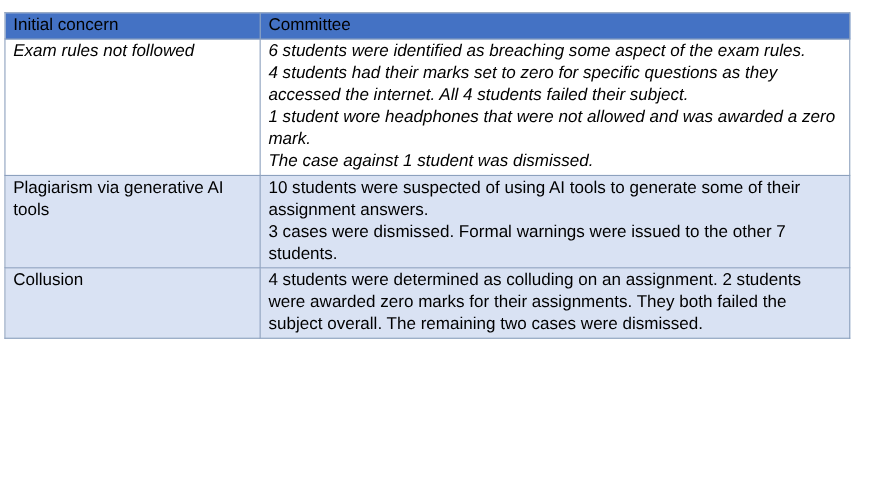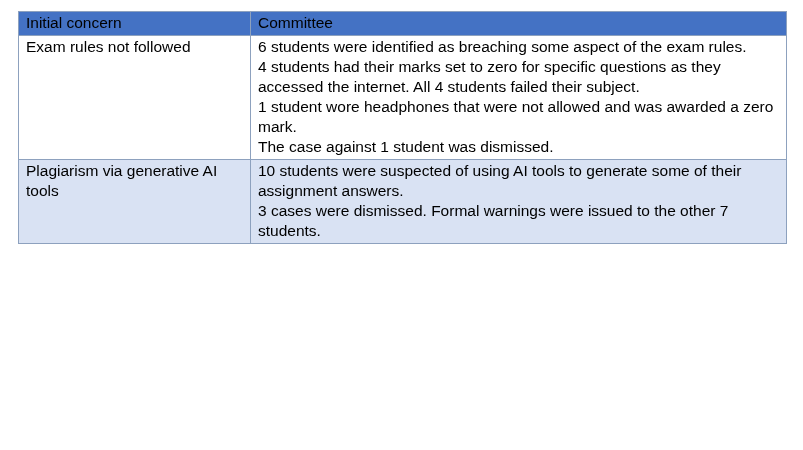--- a/index.html
+++ b/index.html
@@ -13,21 +13,21 @@
   }
   .canvas {
     position: relative;
     width: 803px;
     height: 450px;
     overflow: hidden;
     background: #ffffff;
   }
   table.outcomes {
     position: absolute;
-    left: 18px;
+    left: 4px;
     top: 11px;
     width: 768px;
     border-collapse: collapse;
     table-layout: fixed;
   }
   col.col-concern { width: 232px; }
   col.col-outcome { width: 536px; }
   th, td {
     border: 1px solid var(--border-color, #8da1be);
     font-size: 15.5px;
@@ -39,20 +39,21 @@
     color: var(--text-color, #000000);
   }
   thead th {
     background: var(--header-bg, #4472c4);
   }
   tr.shaded td {
     background: var(--band-bg, #d9e2f3);
   }
   tr.plain td {
     background: #ffffff;
+    font-style: italic;
   }
   td.outcome-cell {
     white-space: pre-line;
   }
 </style>
 </head>
 <body>
 
 <div class="canvas">
   <table class="outcomes">
@@ -76,15 +77,19 @@
 The case against 1 student was dismissed.</td>
   </tr>
 
   <tr class="shaded">
     <td class="concern-cell">Plagiarism via generative AI tools</td>
     <td class="outcome-cell">10 students were suspected of using AI tools to generate some of their assignment answers.
 3 cases were dismissed. Formal warnings were issued to the other 7 students.</td>
   </tr>
 
 
+  <tr class="shaded">
+    <td class="concern-cell">Collusion</td>
+    <td class="outcome-cell">4 students were determined as colluding on an assignment. 2 students were awarded zero marks for their assignments. They both failed the subject overall. The remaining two cases were dismissed.</td>
+  </tr>
 </tbody>
   </table>
 </div>
 
 </body></html>

